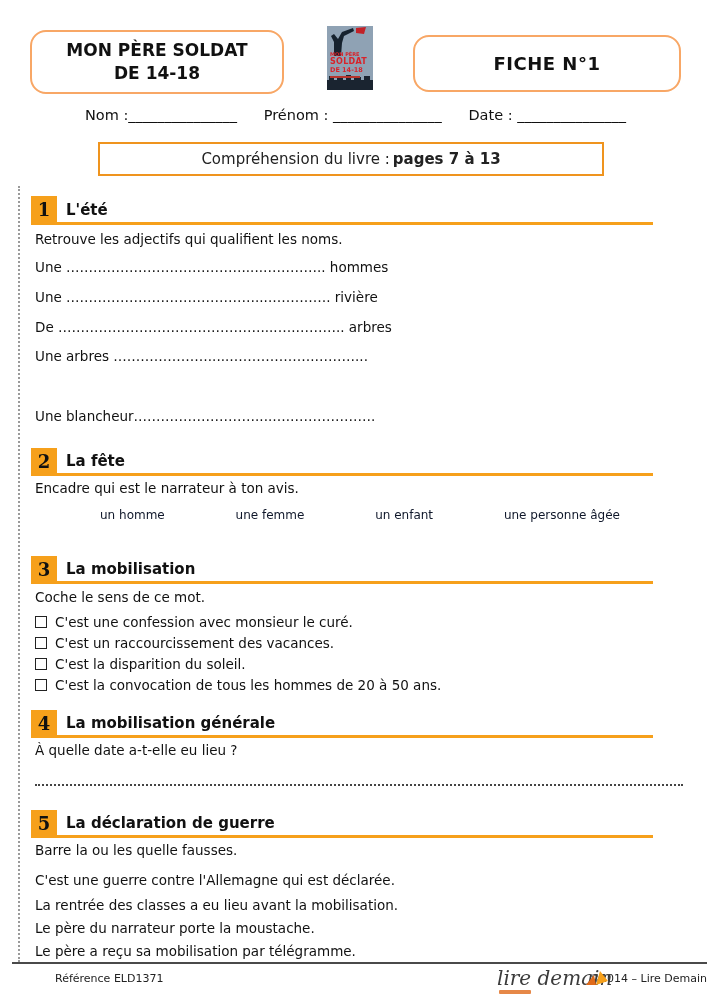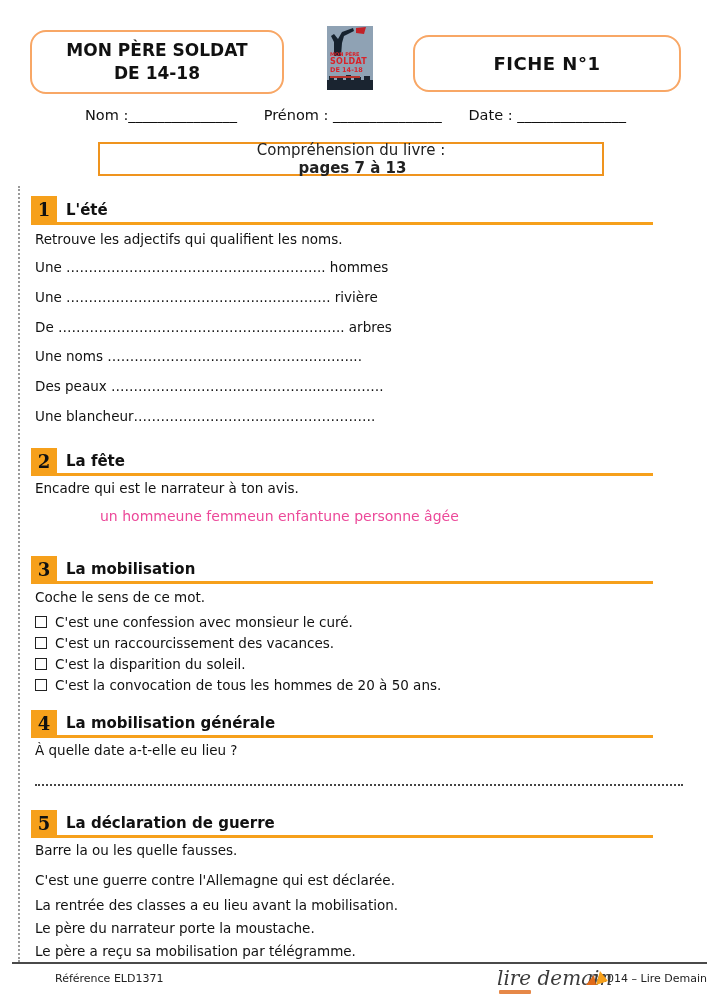--- a/index.html
+++ b/index.html
@@ -23,39 +23,39 @@
   .cover .author-bar{position:absolute;left:3px;top:50px;width:30px;height:2px;background:#b7342c;}
 
   
   .identity{position:absolute;left:85px;top:107px;font-size:14.5px;white-space:nowrap;}
   .identity .fld{margin-right:22px;}
   .identity .lbl{color:#111;}
   .identity .blank{letter-spacing:0;color:#111;}
 
   
   .banner{position:absolute;left:98px;top:142px;width:502px;height:30px;border:2px solid #ef941e;
-          display:flex;align-items:center;justify-content:center;font-size:15px;color:#222;flex-direction:column;}
+          display:flex;align-items:center;justify-content:center;font-size:15px;color:#222;}
   .banner .b{font-weight:bold;margin-left:3px;}
 
   
   .margin-line{position:absolute;left:18px;top:186px;height:776px;width:0;border-left:2px dotted #9a9a9a;}
 
   
   .sec-num{position:absolute;left:31px;width:26px;height:26px;background:#f6a01b;
            display:flex;align-items:center;justify-content:center;
            font-family:"DejaVu Serif","Liberation Serif",serif;font-weight:bold;font-size:18px;color:#111;}
   .sec-title{position:absolute;left:66px;font-size:15px;font-weight:bold;color:#111;}
   .sec-rule{position:absolute;left:31px;width:622px;height:3px;background:#f6a01b;}
 
   .body-text{position:absolute;left:35px;font-size:13.5px;color:#111;white-space:nowrap;}
   .fill-line{position:absolute;left:35px;font-size:13.5px;color:#111;white-space:nowrap;}
 
   
-  .options{position:absolute;left:100px;top:508px;width:520px;display:flex;justify-content:flex-start;
-           font-size:14px;color:#ec4899;}
+  .options{position:absolute;left:100px;top:508px;width:520px;display:flex;justify-content:space-between;
+           font-size:12px;color:#0f172a;}
 
   
   .check-row{position:absolute;left:35px;font-size:13.5px;color:#111;white-space:nowrap;display:flex;align-items:center;}
   .checkbox{display:inline-block;width:10px;height:10px;border:1.5px solid #222;margin-right:8px;flex:0 0 auto;}
 
   
   .dotted-answer{position:absolute;left:35px;top:770px;width:648px;height:14px;border-bottom:2px dotted #444;}
 
   
   .footer-rule{position:absolute;left:12px;top:962px;width:695px;height:0;border-top:2px solid #4a4a4a;}
@@ -114,22 +114,21 @@
 
   <div class="margin-line"></div>
 
   <div class="sec-num" style="top:196px">1</div>
   <div class="sec-title" style="top:201px">L'été</div>
   <div class="sec-rule" style="top:222px"></div>
   <div class="body-text" style="top:231px">Retrouve les adjectifs qui qualifient les noms.</div>
   <div class="fill-line" style="top:259px">Une ………………………………….....………….. hommes</div>
   <div class="fill-line" style="top:289px">Une ……………………………………....…………. rivière</div>
   <div class="fill-line" style="top:319px">De ………………………………………....….……….. arbres</div>
-  <div class="fill-line" style="top:348px">Une noms ………………….....……………….………...</div>
-  <div class="fill-line" style="top:378px">Des peaux ………………………....………….....………….</div>
+  <div class="fill-line" style="top:348px">Une arbres ………………….....……………….………...</div>
   <div class="fill-line" style="top:408px">Une blancheur………………………....….……………….</div>
 
   <div class="sec-num" style="top:448px">2</div>
   <div class="sec-title" style="top:452px">La fête</div>
   <div class="sec-rule" style="top:473px"></div>
   <div class="body-text" style="top:480px">Encadre qui est le narrateur à ton avis.</div>
   <div class="options">
     <span>un homme</span>
     <span>une femme</span>
     <span>un enfant</span>

